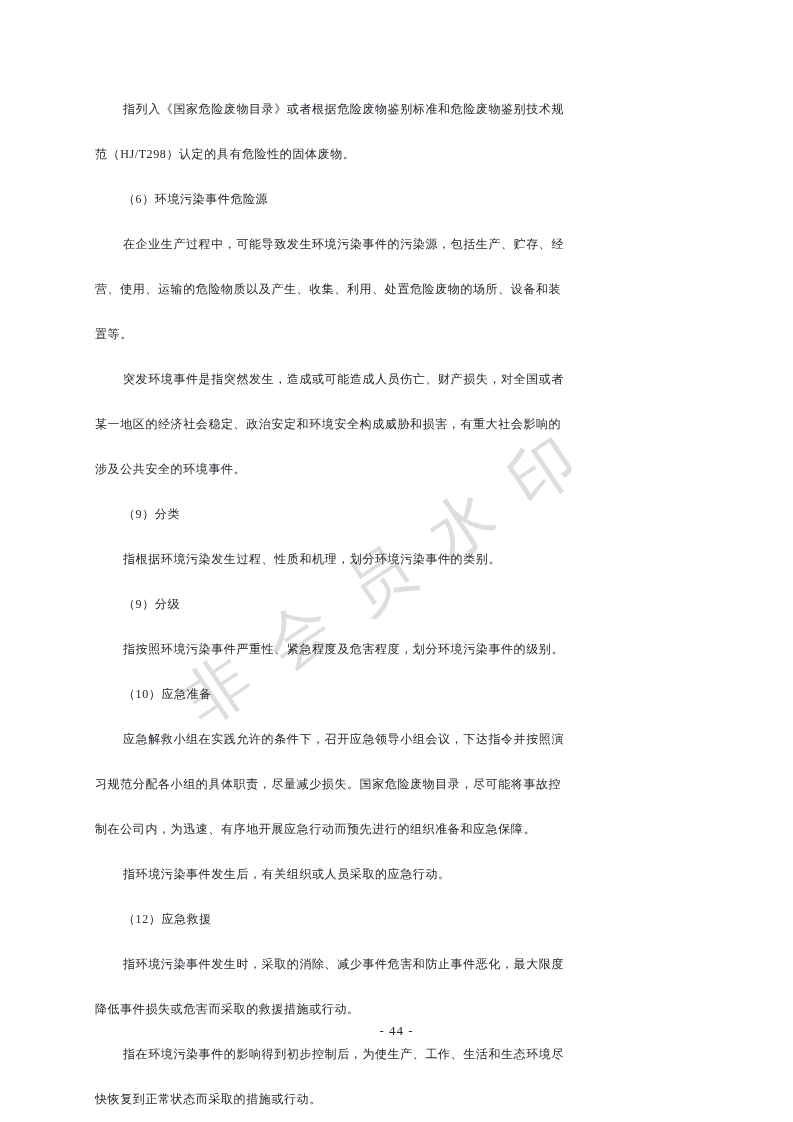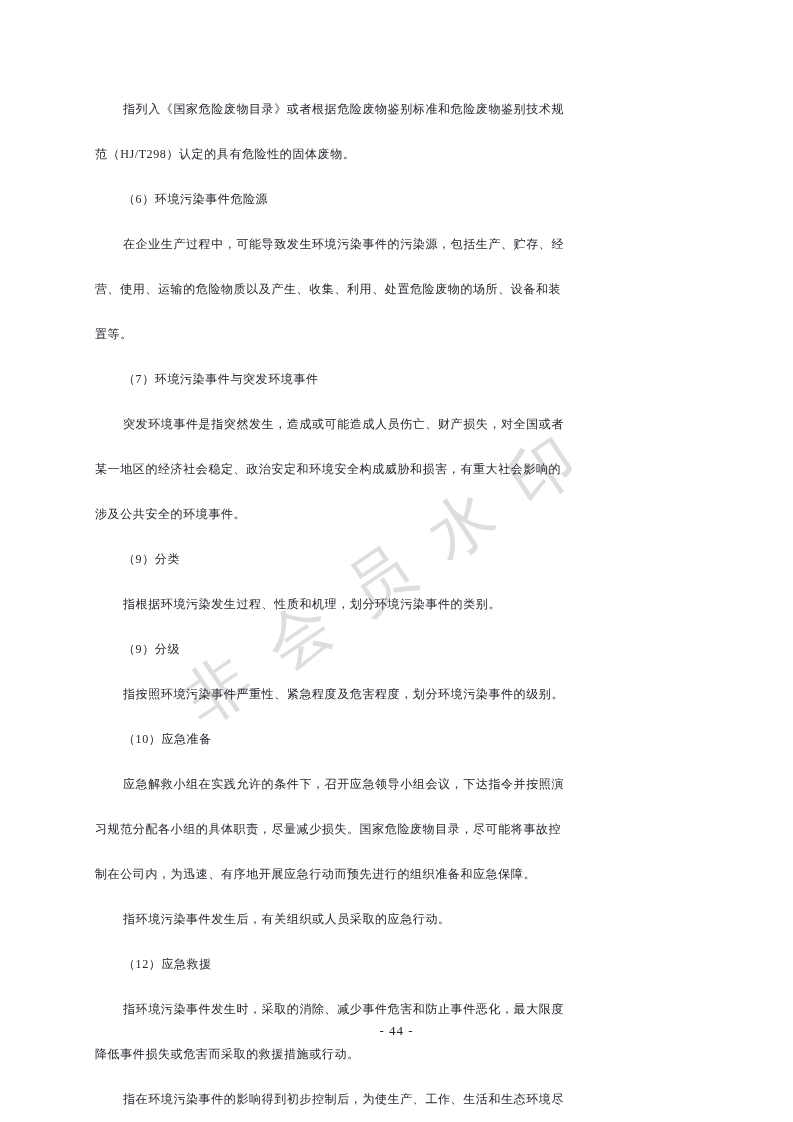--- a/index.html
+++ b/index.html
@@ -63,21 +63,20 @@
 
 <div class="page">
   <div class="watermark">非会员水印</div>
   <main class="content" id="document-body">
       <p>指列入《国家危险废物目录》或者根据危险废物鉴别标准和危险废物鉴别技术规
 范（HJ/T298）认定的具有危险性的固体废物。</p>
       <p>（6）环境污染事件危险源</p>
       <p>在企业生产过程中，可能导致发生环境污染事件的污染源，包括生产、贮存、经
 营、使用、运输的危险物质以及产生、收集、利用、处置危险废物的场所、设备和装
 置等。</p>
-      <p>（7）环境污染事件与突发环境事件</p>
       <p>突发环境事件是指突然发生，造成或可能造成人员伤亡、财产损失，对全国或者
 某一地区的经济社会稳定、政治安定和环境安全构成威胁和损害，有重大社会影响的
 涉及公共安全的环境事件。</p>
       <p>（9）分类</p>
       <p>指根据环境污染发生过程、性质和机理，划分环境污染事件的类别。</p>
       <p>（9）分级</p>
       <p>指按照环境污染事件严重性、紧急程度及危害程度，划分环境污染事件的级别。</p>
       <p>（10）应急准备</p>
       <p>应急解救小组在实践允许的条件下，召开应急领导小组会议，下达指令并按照演
 习规范分配各小组的具体职责，尽量减少损失。国家危险废物目录，尽可能将事故控

